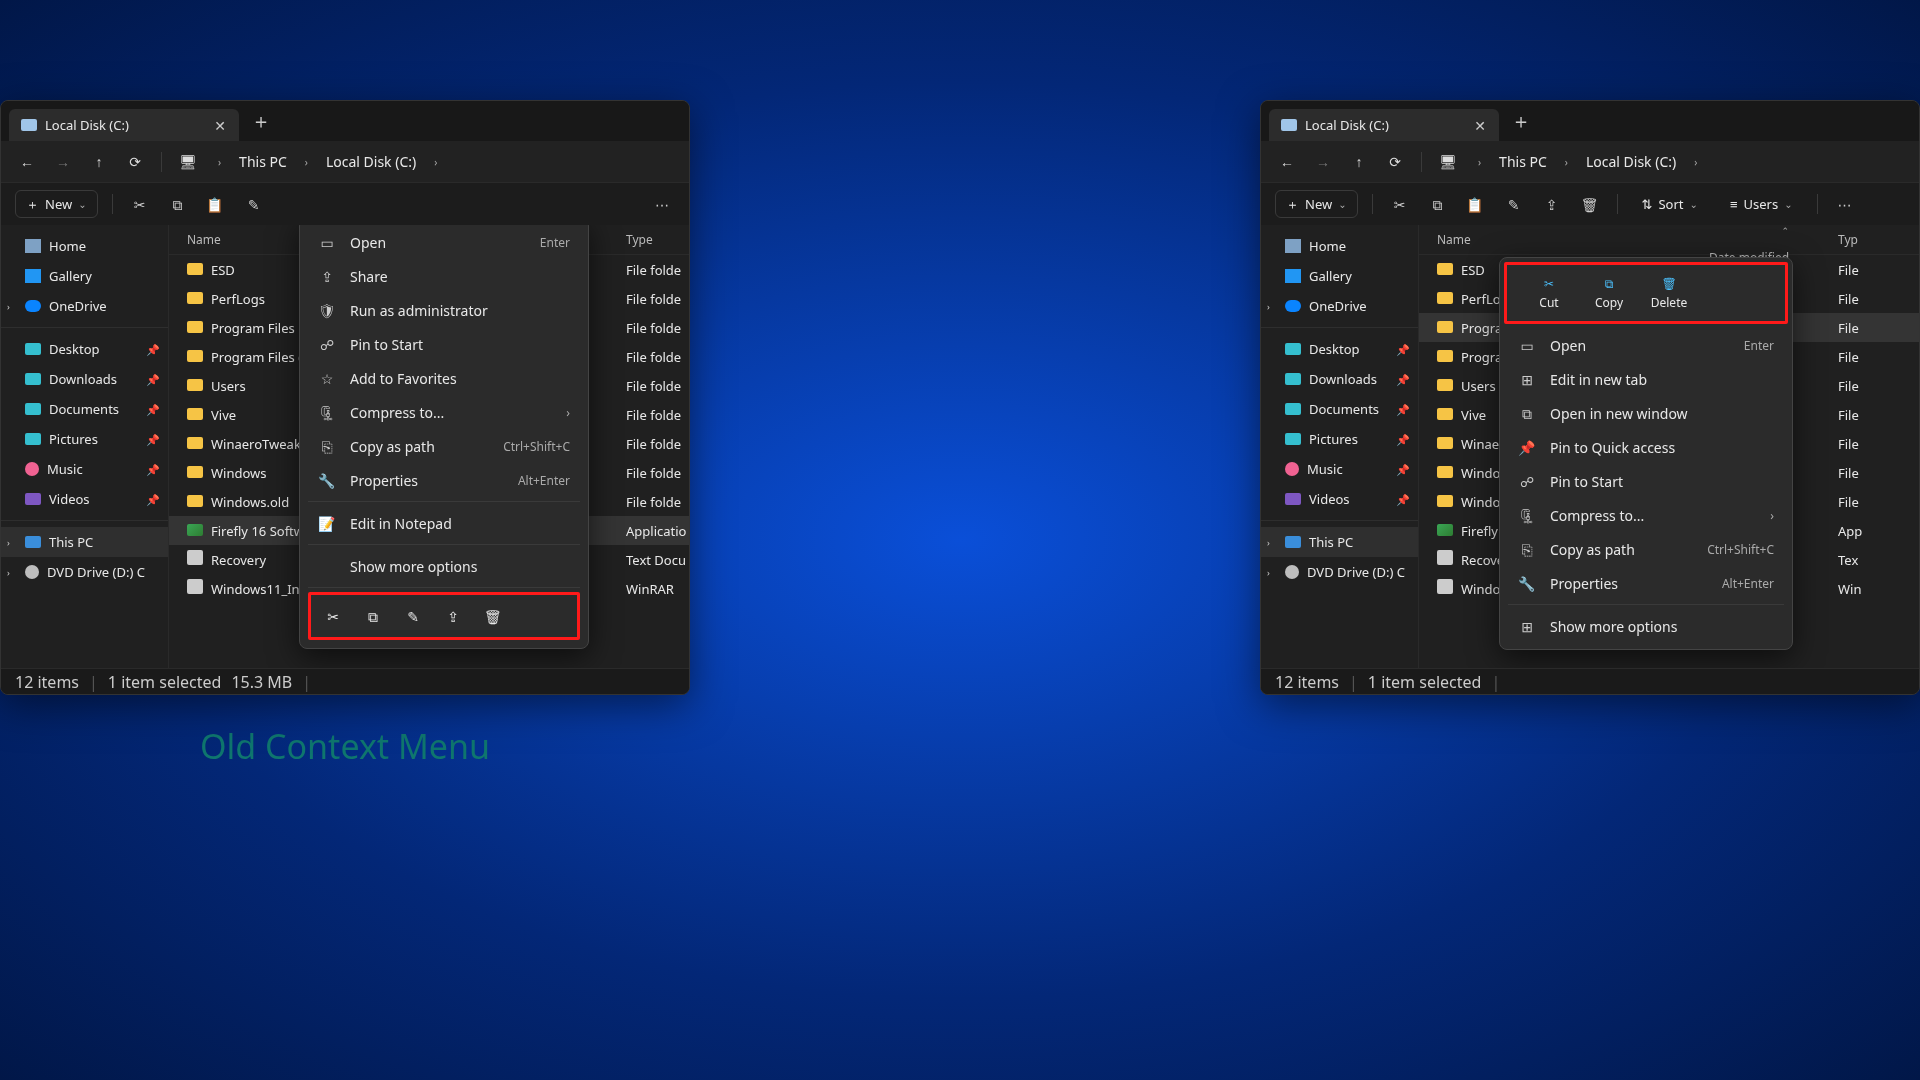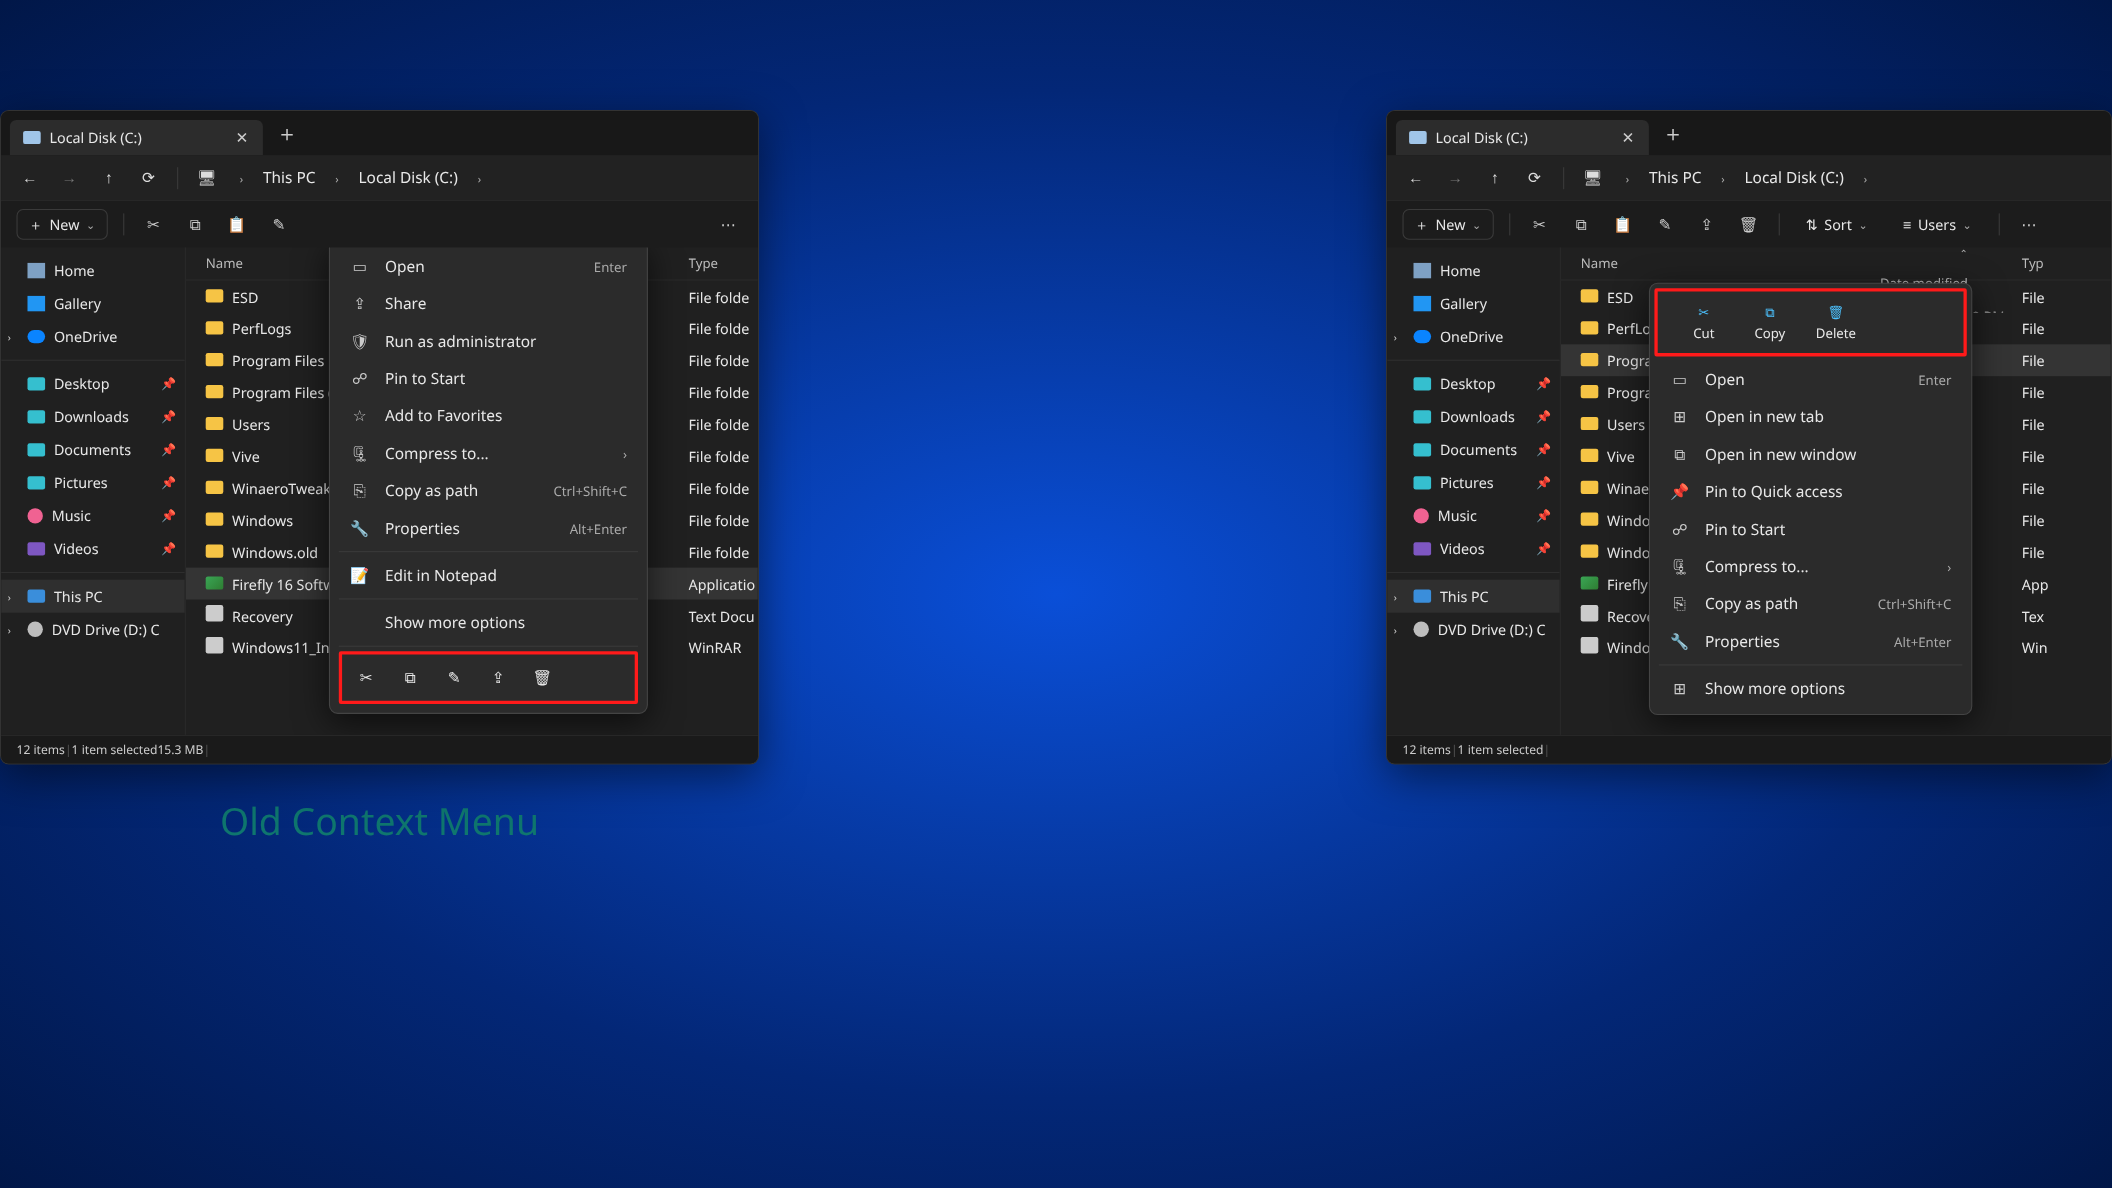--- a/index.html
+++ b/index.html
@@ -120,22 +120,22 @@
   .row.selected { background:#343434; }
   .fico {
     width: 16px; height: 12px; background:#f6c445; border-radius:2px;
     margin-right: 8px; display:inline-block; flex:0 0 16px;
     position:relative;
   }
   .fico.file { background:#ccc; height:15px; border-radius:2px; }
   .fico.app { background:linear-gradient(135deg,#3aa655,#2e7d32);}
   .status {
     height: 26px; background:#1a1a1a; border-top:1px solid #2a2a2a;
-    display:flex; align-items:center; 
-    padding: 0 14px; font-size:11px; color:#ccc;
+    display:flex; align-items:center; gap:10px;
+    padding: 0 14px; font-size:16px; color:#ccc;
   }
   .status .bar { color:#555; }
   
   .context {
     position:absolute;
     background:#2b2b2b;
     border:1px solid #444;
     border-radius: 8px;
     box-shadow: 0 8px 30px rgba(0,0,0,.6);
     padding: 6px;
@@ -624,21 +624,21 @@
                   <span>Delete</span>
                 </div>
           </div>
           <div class="mi">
                 <span class="mico">▭</span>
                 <span class="mlabel">Open</span>
                 <span class="accel">Enter</span>
               </div>
           <div class="mi">
                 <span class="mico">⊞</span>
-                <span class="mlabel">Open in new tab</span>
+                <span class="mlabel">Edit in new tab</span>
               </div>
           <div class="mi">
                 <span class="mico">⧉</span>
                 <span class="mlabel">Open in new window</span>
               </div>
           <div class="mi">
                 <span class="mico">📌</span>
                 <span class="mlabel">Pin to Quick access</span>
               </div>
           <div class="mi">

